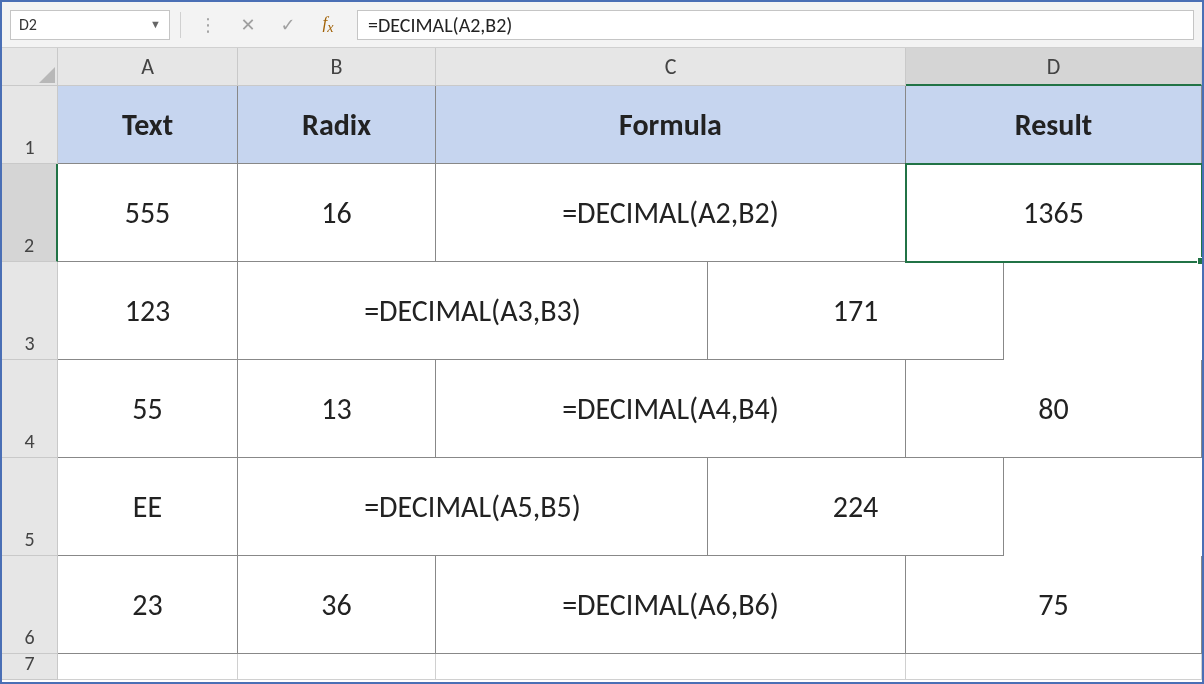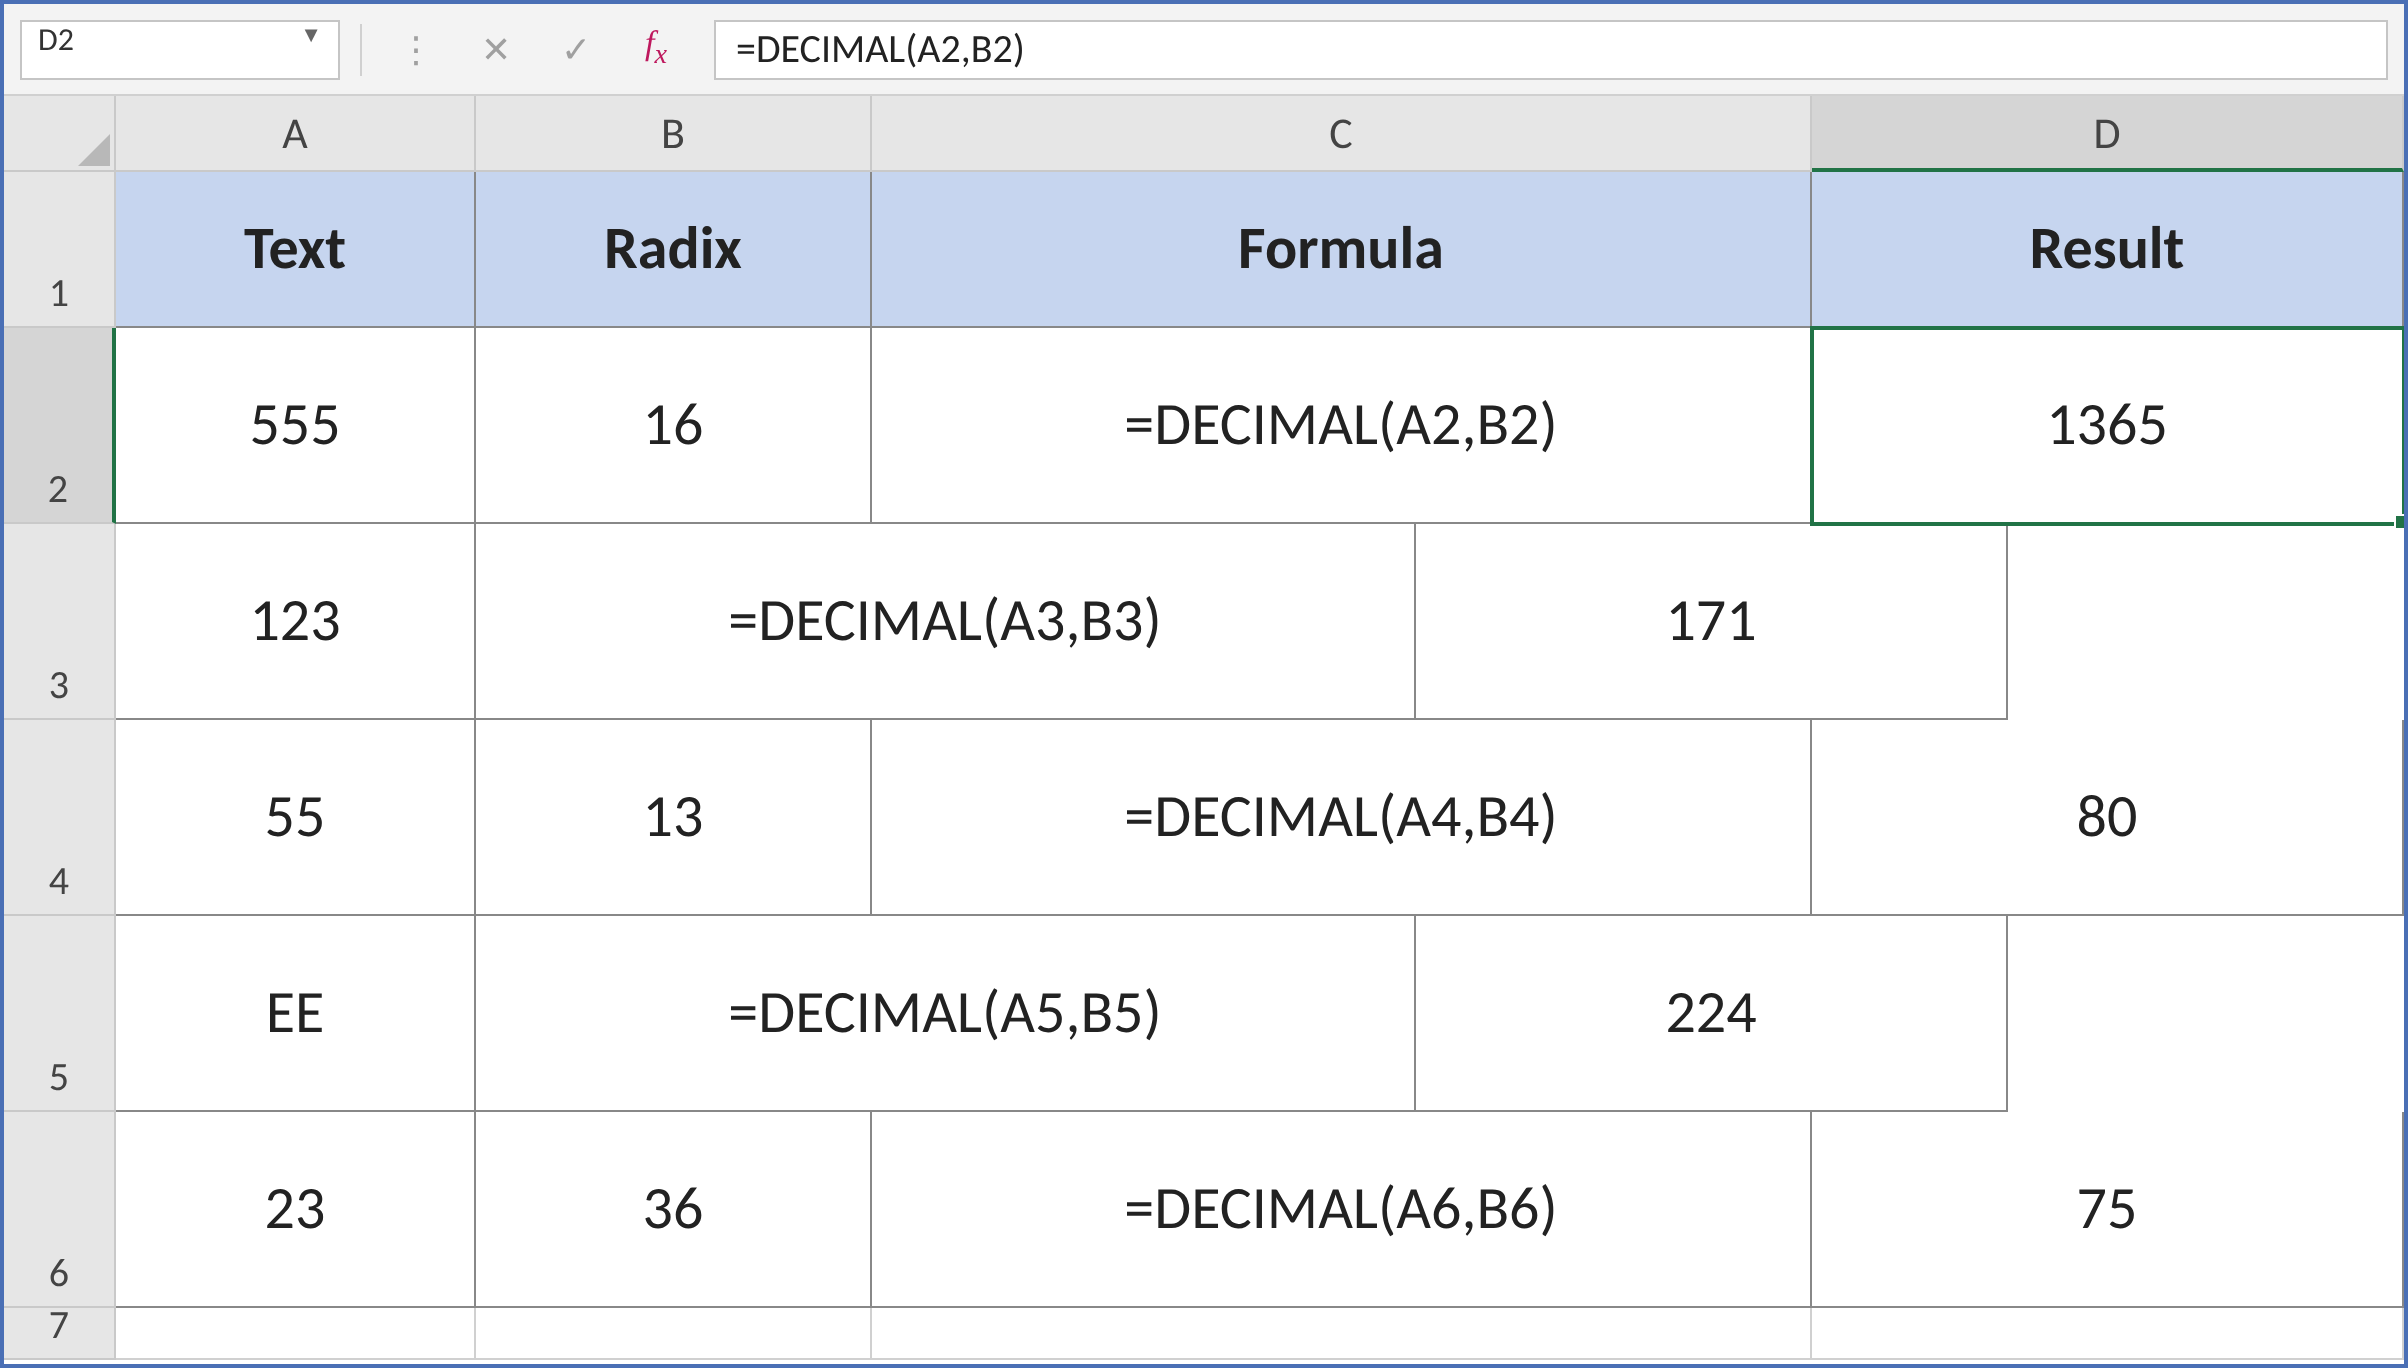--- a/index.html
+++ b/index.html
@@ -19,40 +19,40 @@
     border-bottom: 1px solid #d0d0d0;
     padding: 6px 8px;
     gap: 6px;
   }
   .name-box {
     width: 160px;
     height: 30px;
     background: #fff;
     border: 1px solid #c5c5c5;
     display: flex;
-    align-items: flex-start;
+    align-items: center;
     justify-content: space-between;
     padding: 0 8px;
     font-size: 16px;
     color: #333;
   }
   .name-box .dd { color:#666; font-size:11px; }
   .divider {
     width:1px; height:26px; background:#d0d0d0; margin:0 4px;
   }
   .fb-btn {
     width: 34px; height: 30px;
     display:flex; align-items:center; justify-content:center;
     color:#a0a0a0; cursor:pointer; font-size:18px;
   }
   .fx-label {
     font-family: "Times New Roman", serif;
     font-style: italic;
     font-size: 17px;
-    color:#be185d;
+    color:#a16207;
   }
   .formula-input {
     flex: 1;
     height: 30px;
     background:#fff;
     border: 1px solid #c5c5c5;
     padding: 0 10px;
     display:flex; align-items:center;
     font-size: 20px;
     color:#222;

